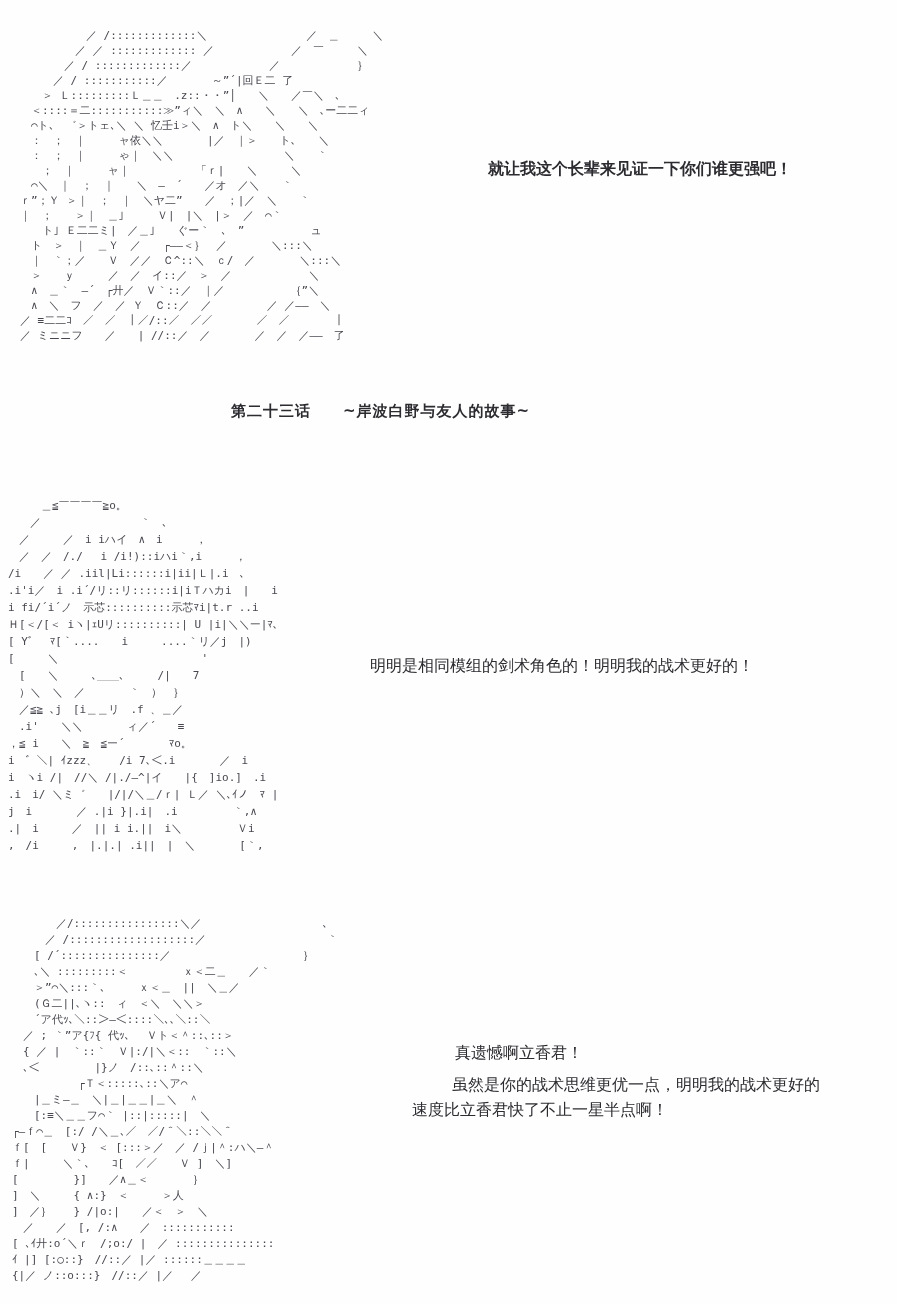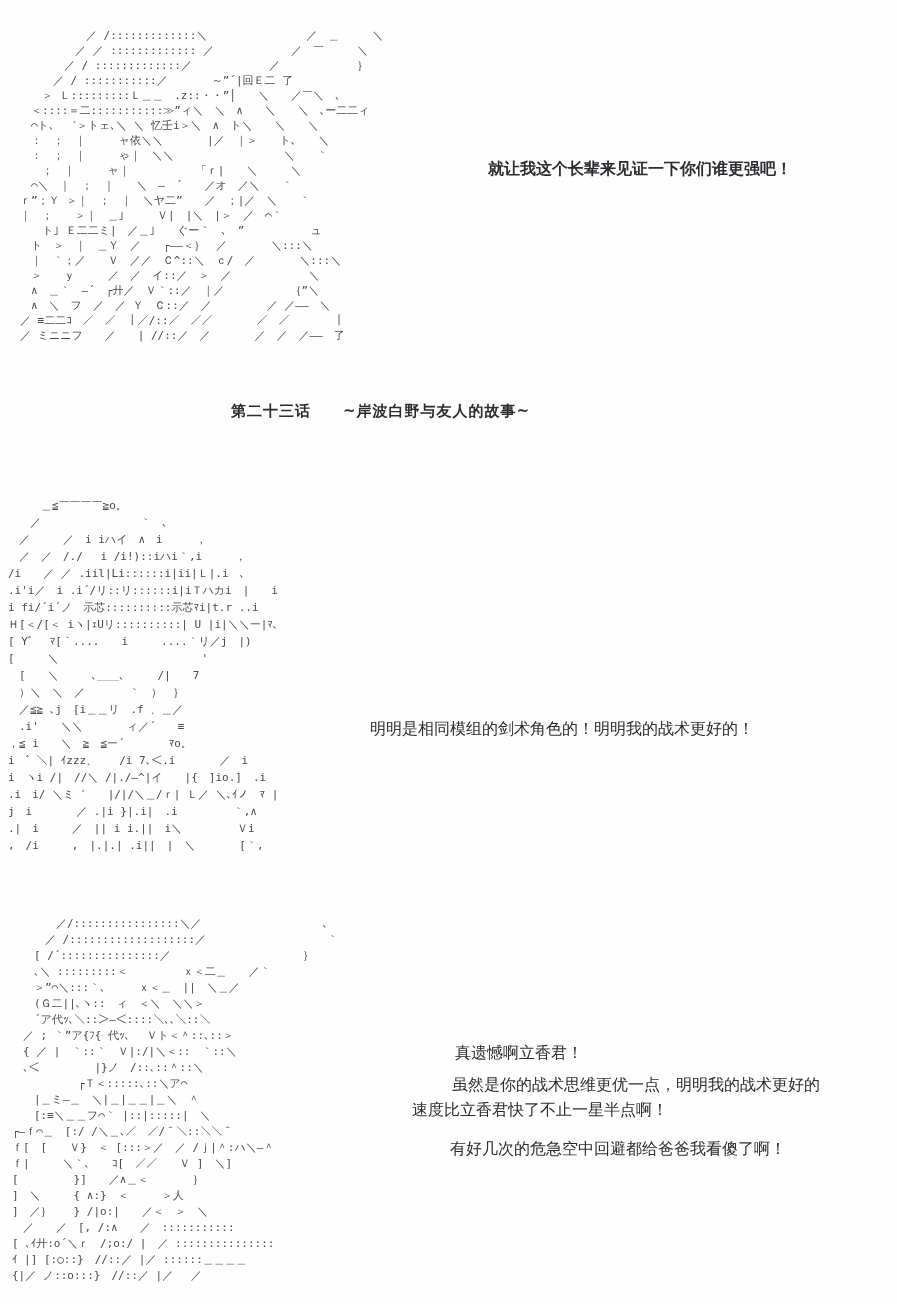--- a/index.html
+++ b/index.html
@@ -24,21 +24,21 @@
   .aa3{left:12px;top:916px;line-height:16px;}
   .dialogue{
     position:absolute;
     font-size:16px;
     line-height:25px;
     color:var(--ink,#2e2e33);
     white-space:pre-line;
   }
   #d1{left:488px;top:156px;font-weight:bold;}
   #d2a{left:370px;top:632px;}
-  #d2b{left:370px;top:716px;text-align:right;}
+  #d2b{left:370px;top:653px;text-align:right;}
   #d3a{left:455px;top:1040px;font-family:Liberation Serif, serif;}
   #d3b{left:412px;top:1072px;text-indent:40px;width:480px;}
   #d3c{left:450px;top:1136px;}
   .title{
     position:absolute;
     left:202px;top:402px;
     font-size:15px;
     font-weight:bold;
     letter-spacing:1px;
     color:var(--ink,#2e2e33);
@@ -123,15 +123,14 @@
 　／　　／　[, /:∧　　／　:::::::::::
 [ ､ｲ廾:o´＼ｒ　/;o:/ |　／ :::::::::::::::
 ｲ |] [:○::}　//::／ |／ ::::::＿＿＿＿
 {|／ ノ::o:::}　//::／ |／ 　／</pre>
 
   <div class="dialogue" id="d3a">真遗憾啊立香君！</div>
 
   <div class="dialogue" id="d3b">虽然是你的战术思维更优一点，明明我的战术更好的
 速度比立香君快了不止一星半点啊！</div>
 
-  <div class="dialogue" id="d3c">有好几次的危急空中回避都给爸爸我看傻了啊！</div>
 
 </div>
 
 </body></html>

